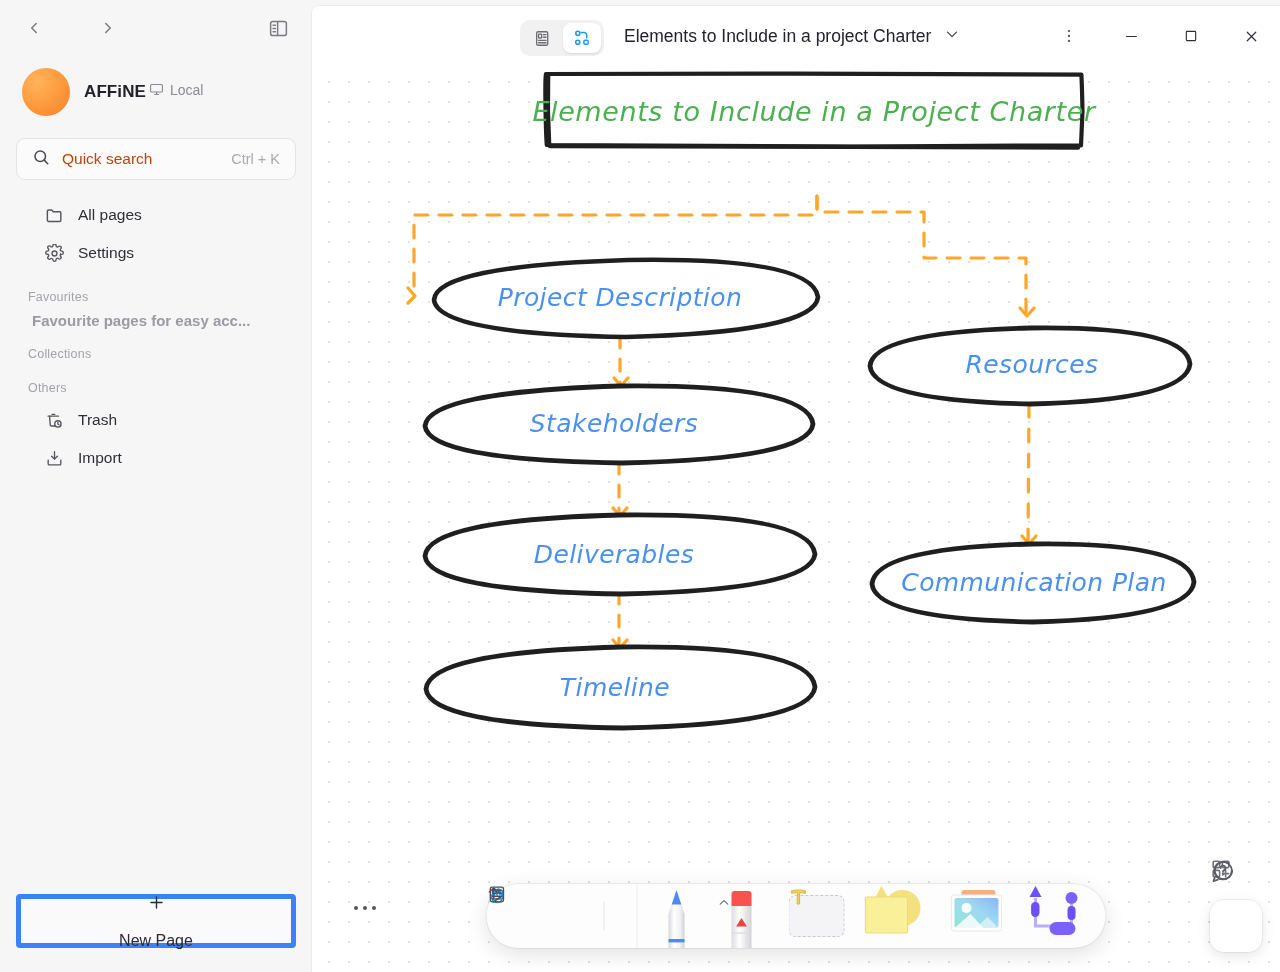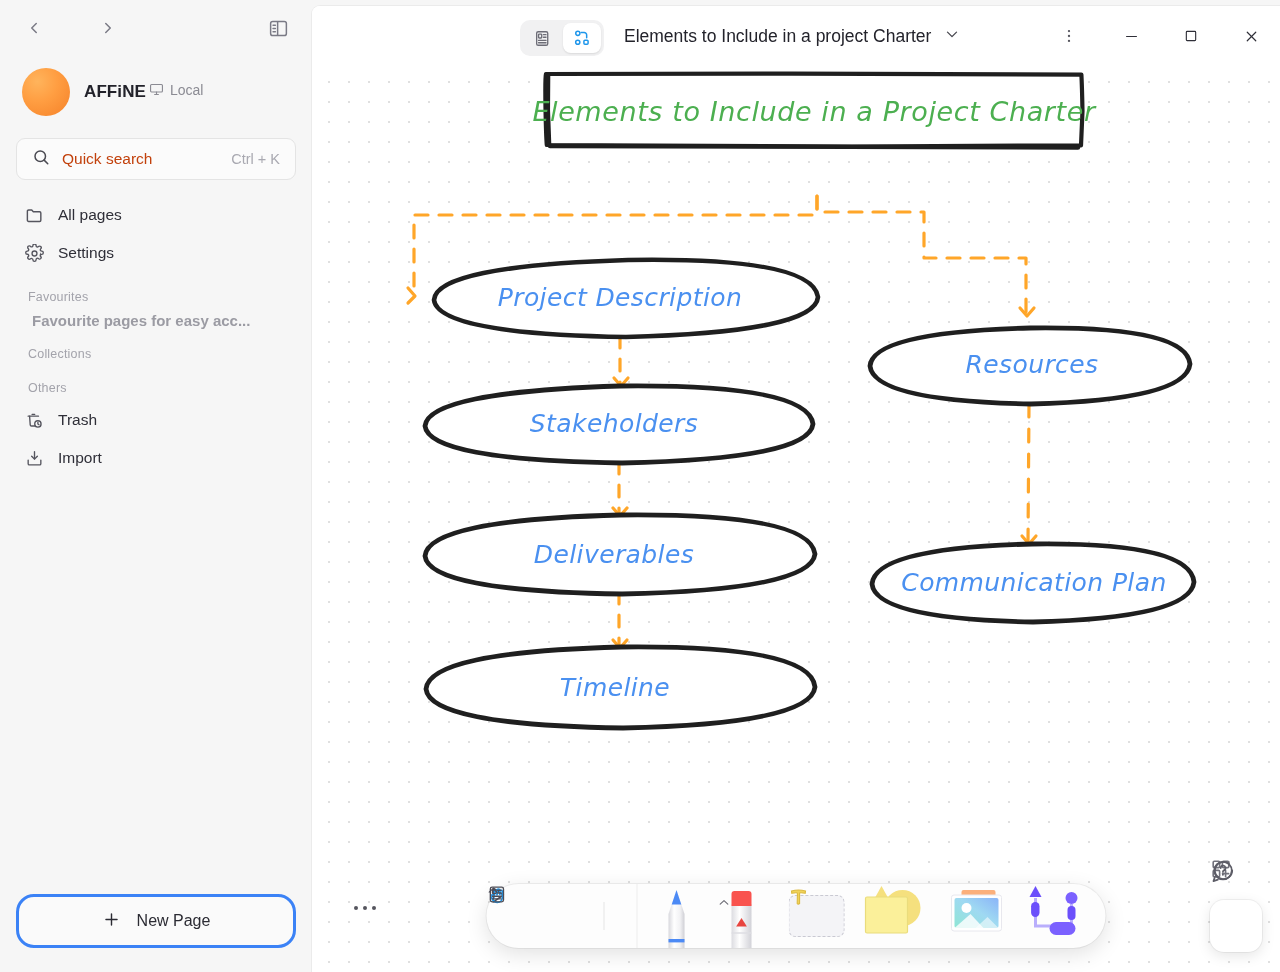--- a/index.html
+++ b/index.html
@@ -46,43 +46,43 @@
   .quick-search {
     margin: 22px 16px 0 16px; height: 42px;
     border: 1px solid #e4e4e4; border-radius: 9px;
     background: #fbfbfb;
     display: flex; align-items: center; gap: 12px;
     padding: 0 15px; cursor: pointer;
   }
   .qs-label { font-size: 15.5px; color: #c2410c; flex: 1; }
   .qs-kbd { font-size: 14.5px; color: #a9a9b1; }
 
-  .nav-list { margin-top: 16px; padding: 0 8px; display: flex; flex-direction: column; }
+  .nav-list { margin-top: 16px; padding: 0 28px; display: flex; flex-direction: column; }
   .nav-item {
     height: 38px; display: flex; align-items: center; gap: 14px;
     padding: 0 16px; border-radius: 7px; cursor: pointer;
     font-size: 15.5px; color: #2f2f38;
   }
   .nav-icon { width: 20px; height: 20px; display: flex; align-items: center; justify-content: center; color: #55555e; }
 
   .section-label {
     font-size: 12.5px; color: #a3a3ab; padding: 0 28px;
     margin-top: 18px; margin-bottom: 2px; letter-spacing: .2px;
   }
   .empty-hint {
     font-size: 15px; color: #9b9ba3; padding: 6px 28px 0 32px;
     white-space: nowrap; overflow: hidden; text-overflow: ellipsis; font-weight: bold;
   }
   .sb-spacer { flex: 1; }
   .new-page-btn {
     margin: 0 16px 24px 16px; height: 54px;
-    border: 3px solid #3b82f6; border-radius: 18px;
+    border: 5px solid #3b82f6; border-radius: 4px;
     background: #fafafa;
     display: flex; align-items: center; justify-content: center; gap: 16px;
-    cursor: pointer; font-size: 16px; color: #2b2b33;
+    cursor: pointer; font-size: 16px; color: #2b2b33; flex-direction: column;
   }
 
   
   #main {
     flex: 1; position: relative;
     background: #ffffff;
     border-radius: 8px 0 0 0;
     margin: 6px 0 0 0;
     overflow: hidden;
     box-shadow: 0 0 0 1px rgba(0,0,0,0.045);

